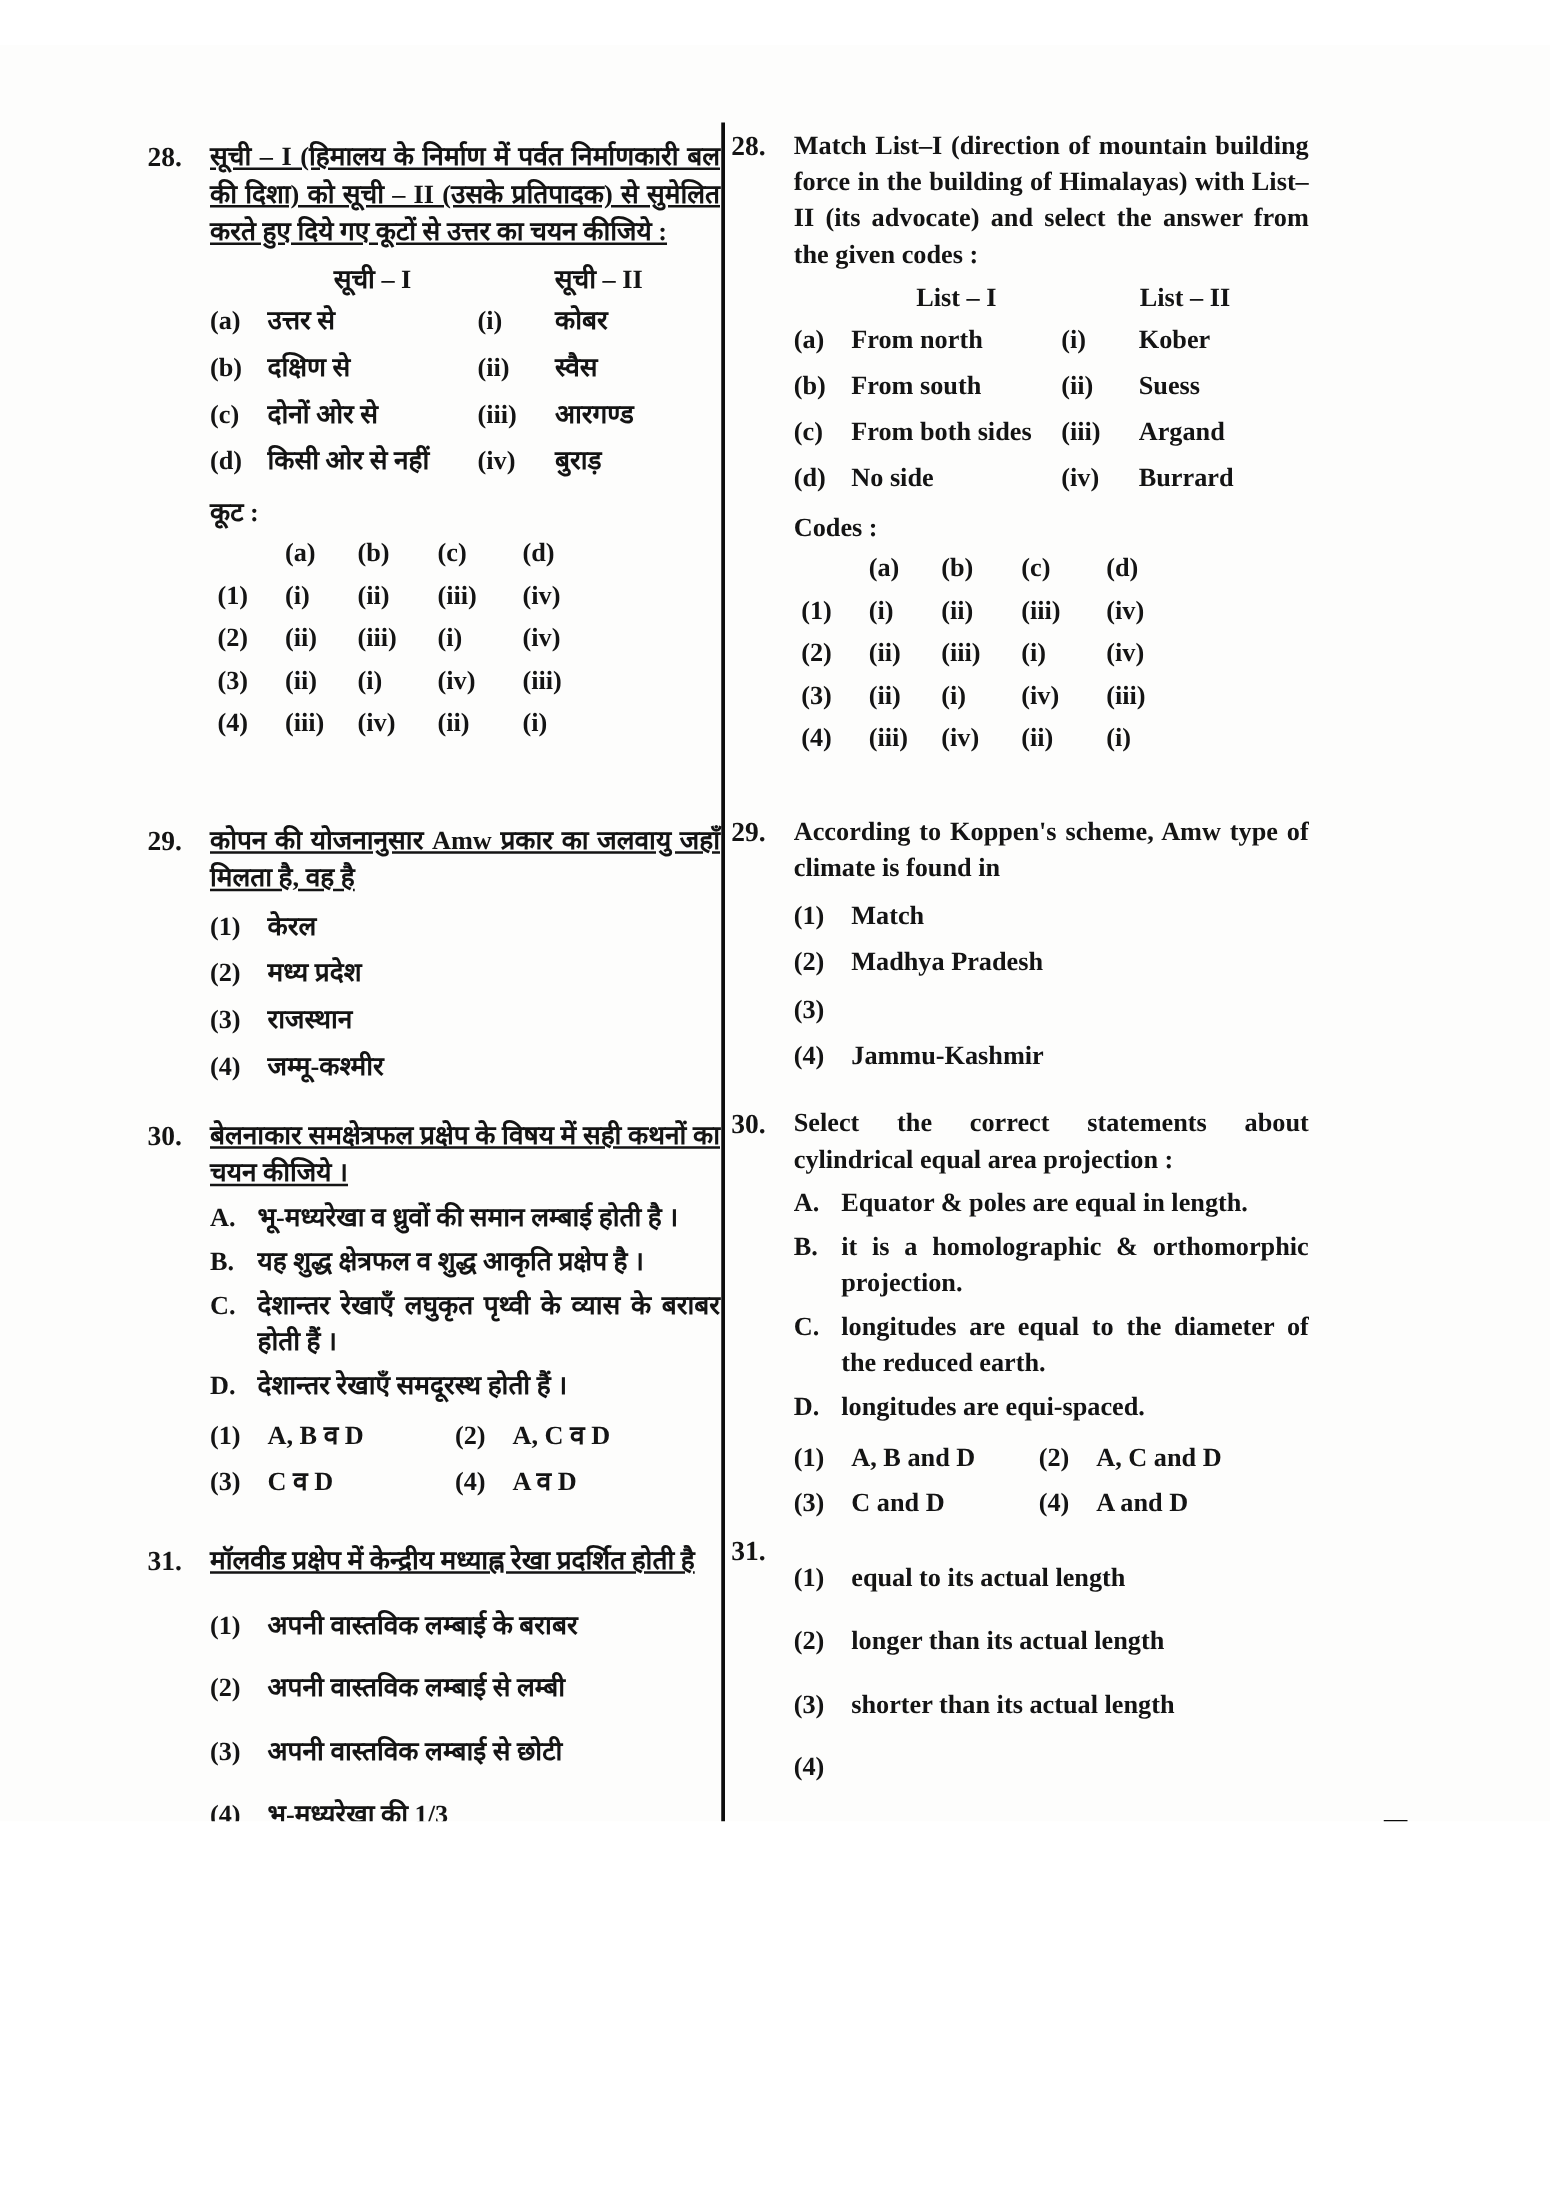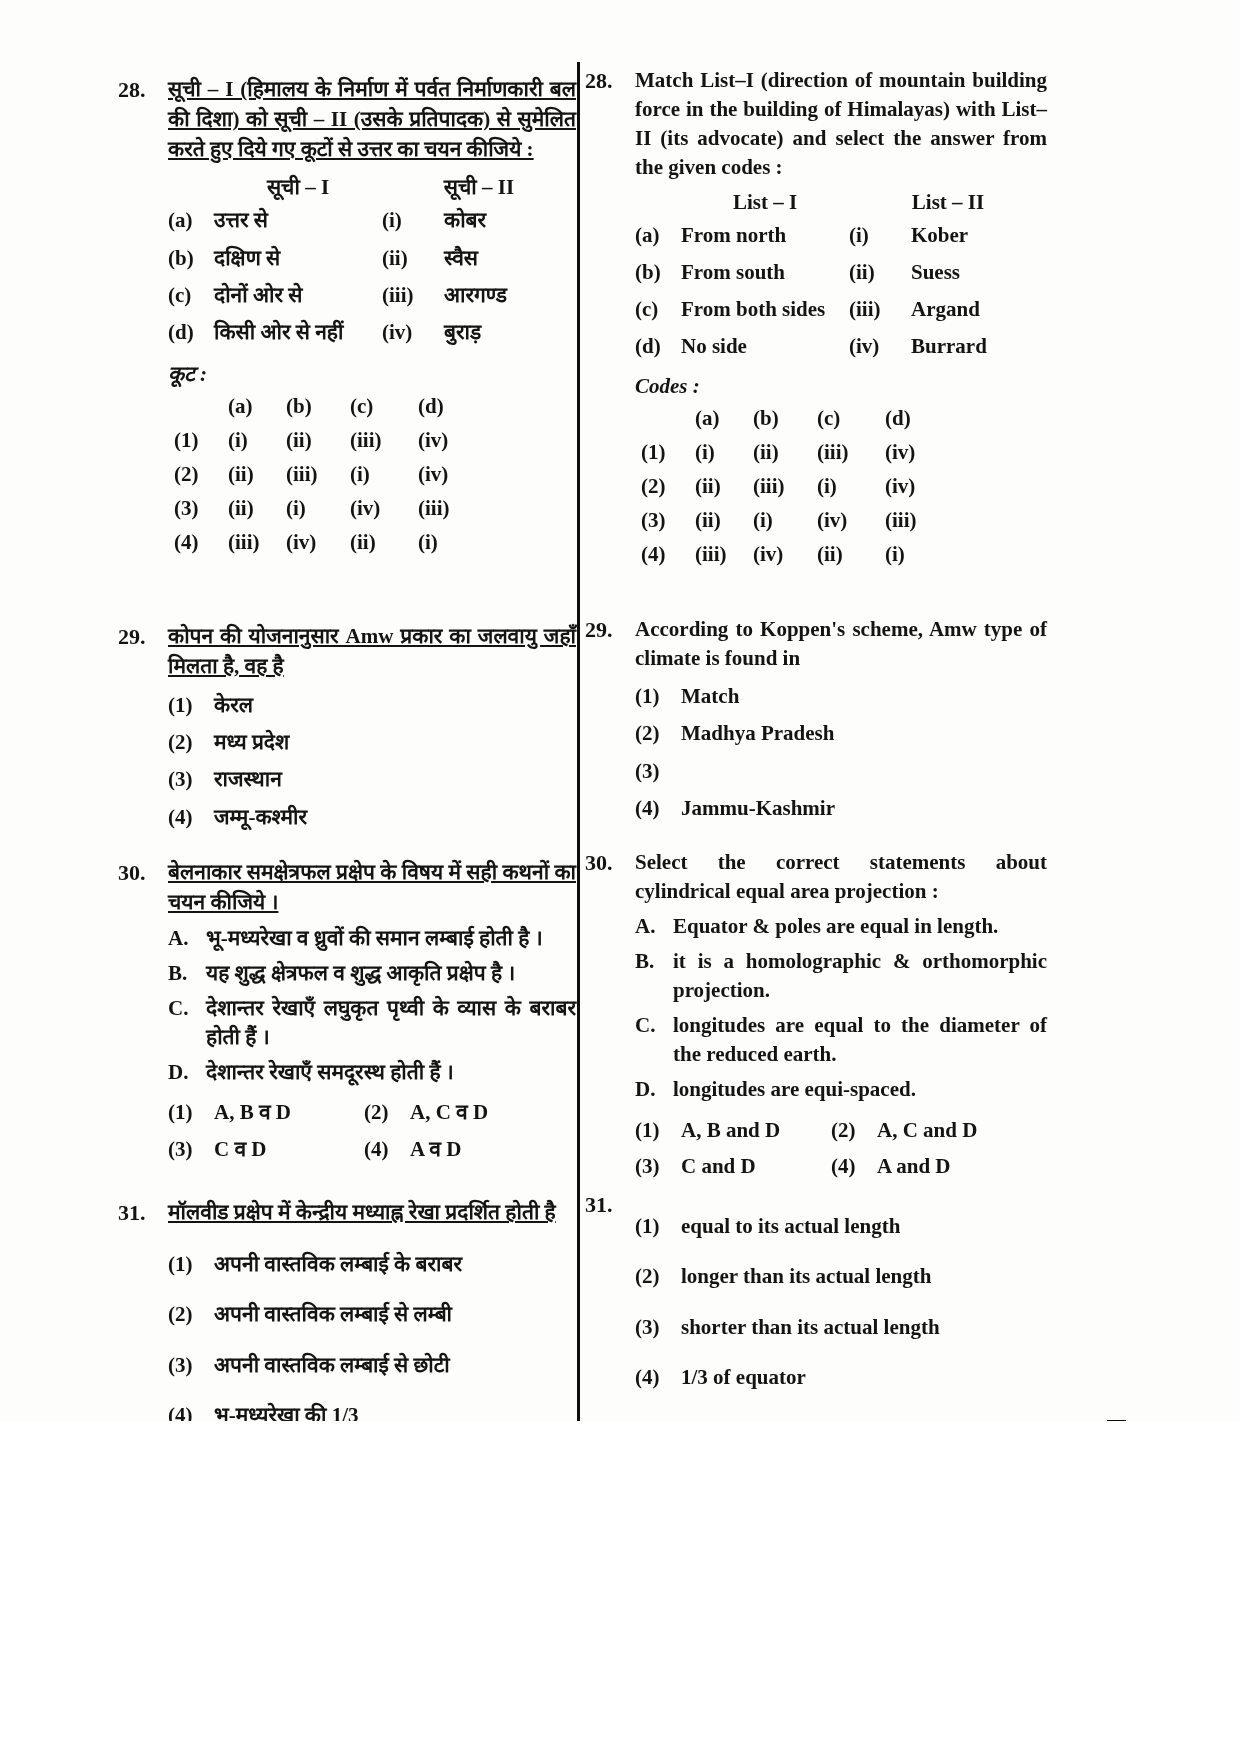--- a/index.html
+++ b/index.html
@@ -4,42 +4,42 @@
 <style>
   html, body { margin:0; padding:0; }
   body {
     width:1240px; height:1755px;
     background:#ffffff;
     font-family:"Liberation Serif","DejaVu Serif",serif;
     color:#141414;
   }
   .page {
     position:relative; width:1240px; height:1421px;
-    background:#fdfdfc; overflow:hidden;
+    background:#fdfdfc; overflow:hidden;margin-top:36px;
   }
   .divider {
     position:absolute; left:577px; top:62px; width:3px; height:1360px;
     background:#0d0d0d;
   }
   .q { position:absolute; display:flex; align-items:flex-start; }
   .qnum { flex:0 0 50px; font-weight:bold; font-size:22px; line-height:1.35; }
   .qbody { flex:1; min-width:0; }
   .qtext { margin:0; font-size:21px; font-weight:bold; line-height:1.38; text-align:justify; }
   .hi .qtext { line-height:1.42;text-decoration:underline; }
 
   
   .mh { display:grid; grid-template-columns:46px 168px 62px 1fr; margin-top:8px;
         font-size:21px; font-weight:bold; }
   .mh .h1 { grid-column:2; text-align:center; }
   .mh .h2 { grid-column:3 / span 2; text-align:center; }
   .pair { display:grid; grid-template-columns:46px 168px 62px 1fr;
           font-size:21px; font-weight:bold; line-height:1.58; margin-top:4px; }
   .pair span { white-space:nowrap; }
 
-  .codes-label { margin:10px 0 2px 0; font-size:21px; font-weight:bold;font-style:italic; }
+  .codes-label { margin:10px 0 2px 0; font-size:21px; font-weight:bold; }
   .codes-row { display:grid; grid-template-columns:54px 58px 64px 68px 56px;
                margin-left:6px; font-size:21px; font-weight:bold; line-height:1.62; }
 
   
   .opt { display:flex; margin-top:9px; font-size:21px; font-weight:bold; line-height:1.35; }
   .opt .on { flex:0 0 46px; }
   .opt .ot { flex:1; }
   .opt.spaced { margin-top:22px; }
   .opt-grid { display:grid; grid-template-columns:196px 1fr; margin-top:4px; }
   .opt-grid .opt { margin-top:8px; }
@@ -371,21 +371,20 @@
       <div class="opt spaced">
         <span class="on">(2)</span>
         <span class="ot">longer than its actual length</span>
       </div>
       <div class="opt spaced">
         <span class="on">(3)</span>
         <span class="ot">shorter than its actual length</span>
       </div>
       <div class="opt spaced">
         <span class="on">(4)</span>
-        <span class="ot">1/3 of equator</span>
       </div>
     </div>
   </section>
 
   <div class="footer-code">04</div>
   <div class="page-number">7</div>
   <div class="print-mark">
       <span></span>
     </div>
   <div class="scan-line l1"></div>

